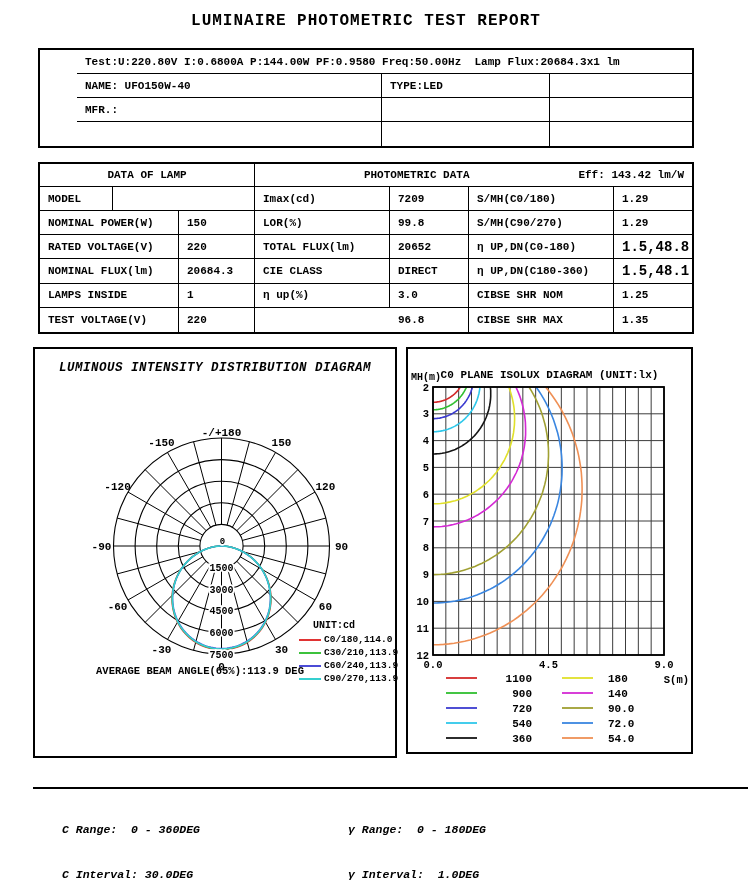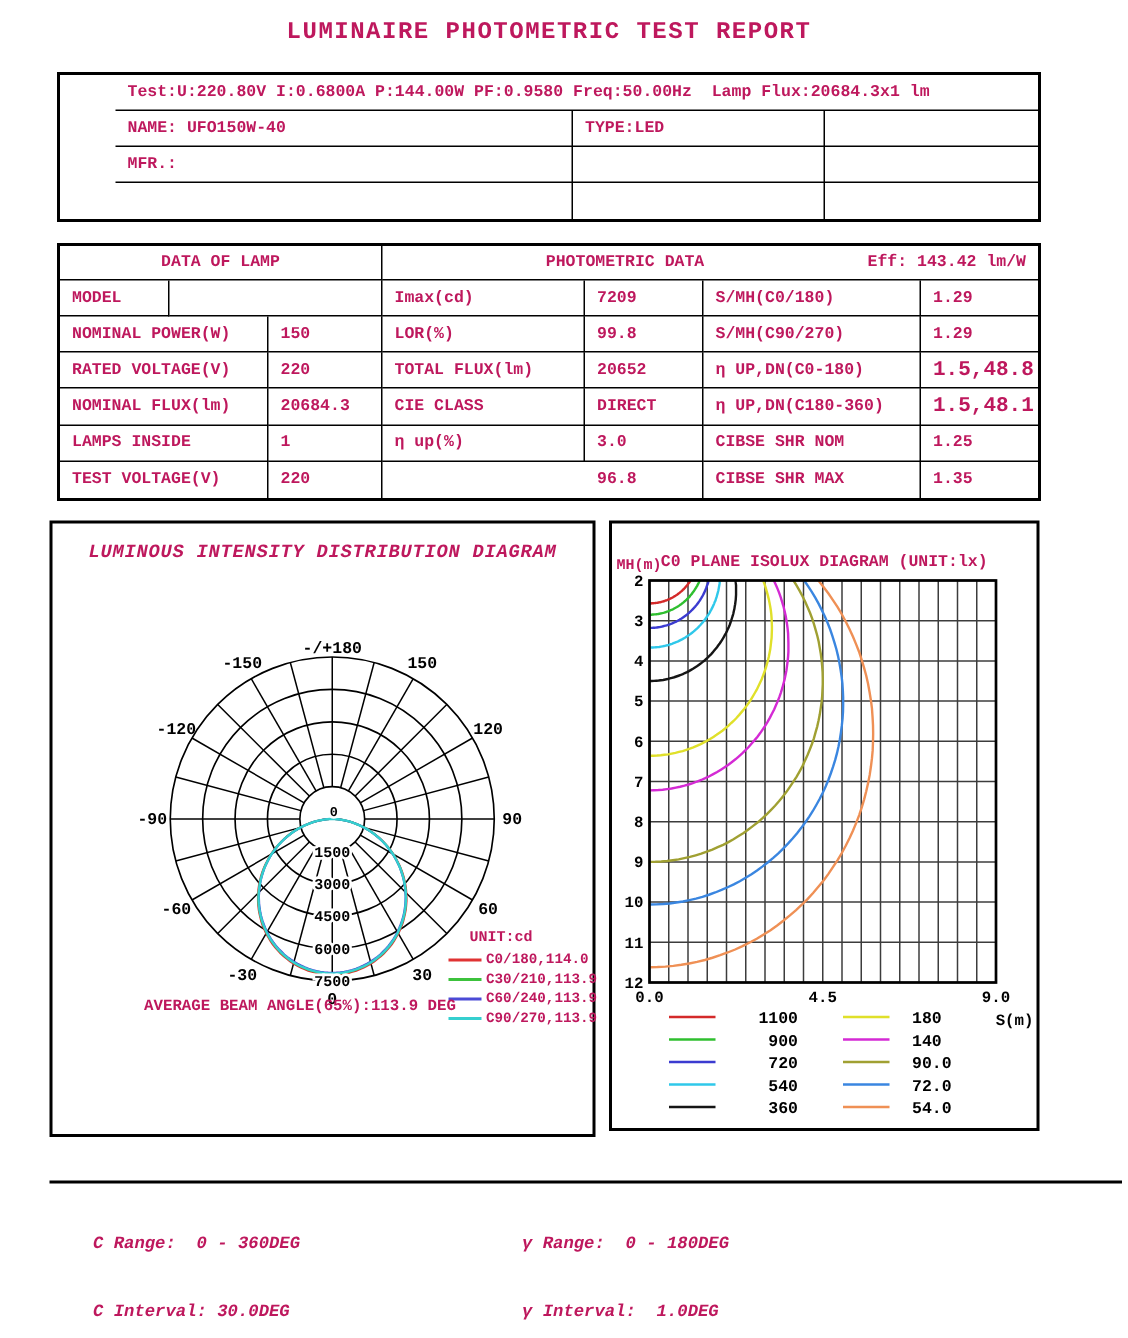--- a/index.html
+++ b/index.html
@@ -1,17 +1,17 @@
 <!DOCTYPE html>
 <html><head>
 <meta charset="utf-8">
 <style>
   html,body{margin:0;padding:0;background:#ffffff;}
   #page{position:relative;width:752px;height:892px;background:#fff;
-        font-family:"Liberation Mono","DejaVu Sans Mono",monospace;color:#be185d;}
+        font-family:"Liberation Mono","DejaVu Sans Mono",monospace;color:#000000;}
   .abs{position:absolute;}
   #report-title{left:38px;top:12px;width:656px;text-align:center;
         font-size:16px;font-weight:bold;letter-spacing:1px;}
   
   #info-table{left:38px;top:48px;width:656px;height:100px;border:2px solid #000;
         box-sizing:border-box;display:grid;grid-template-columns:305px 168px 1fr;
         grid-template-rows:repeat(4,1fr);font-size:11px;font-weight:bold;padding-left:37px;}
   
   #data-table{left:38px;top:162px;width:656px;height:172px;border:2px solid #000;
         box-sizing:border-box;display:grid;

